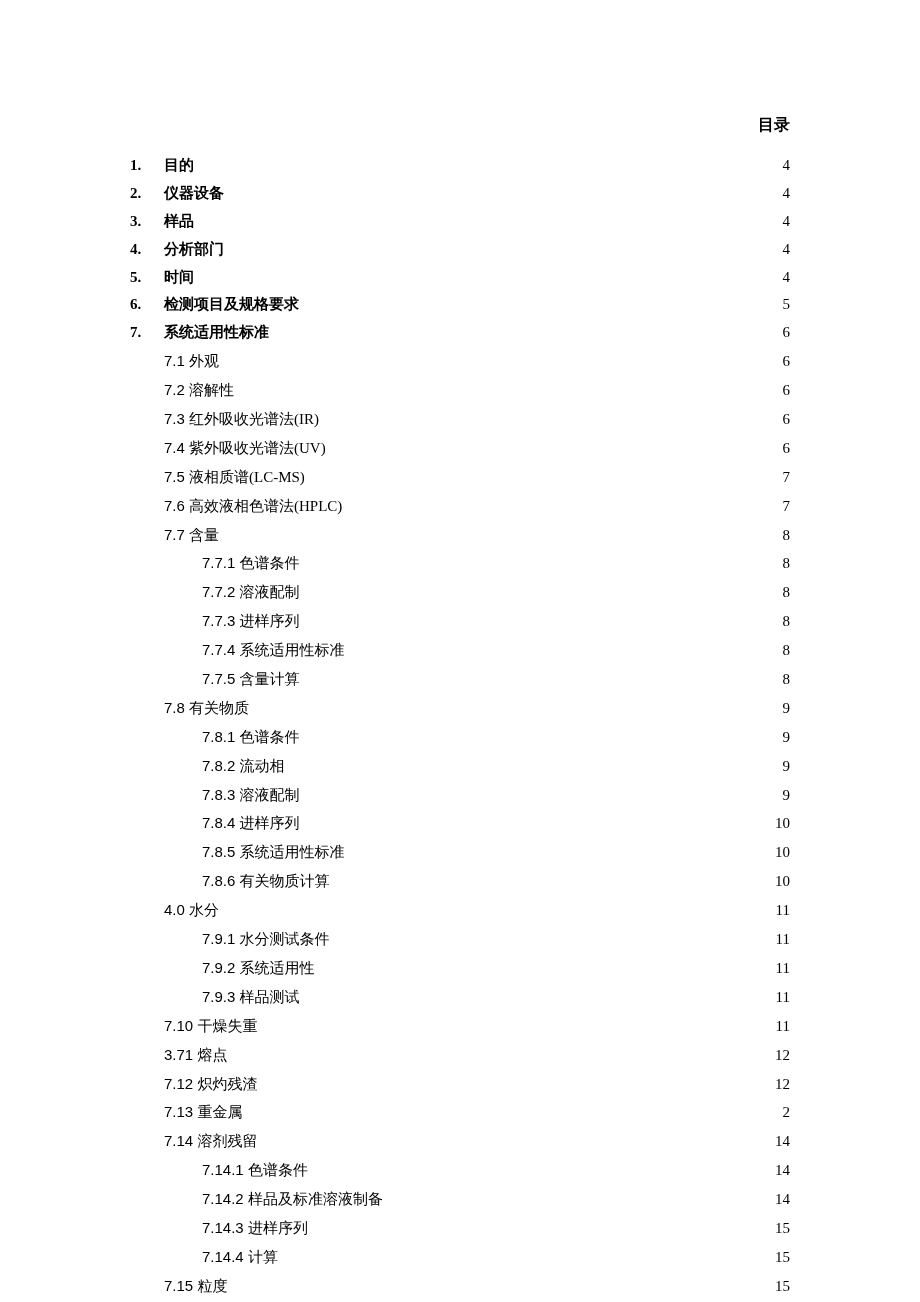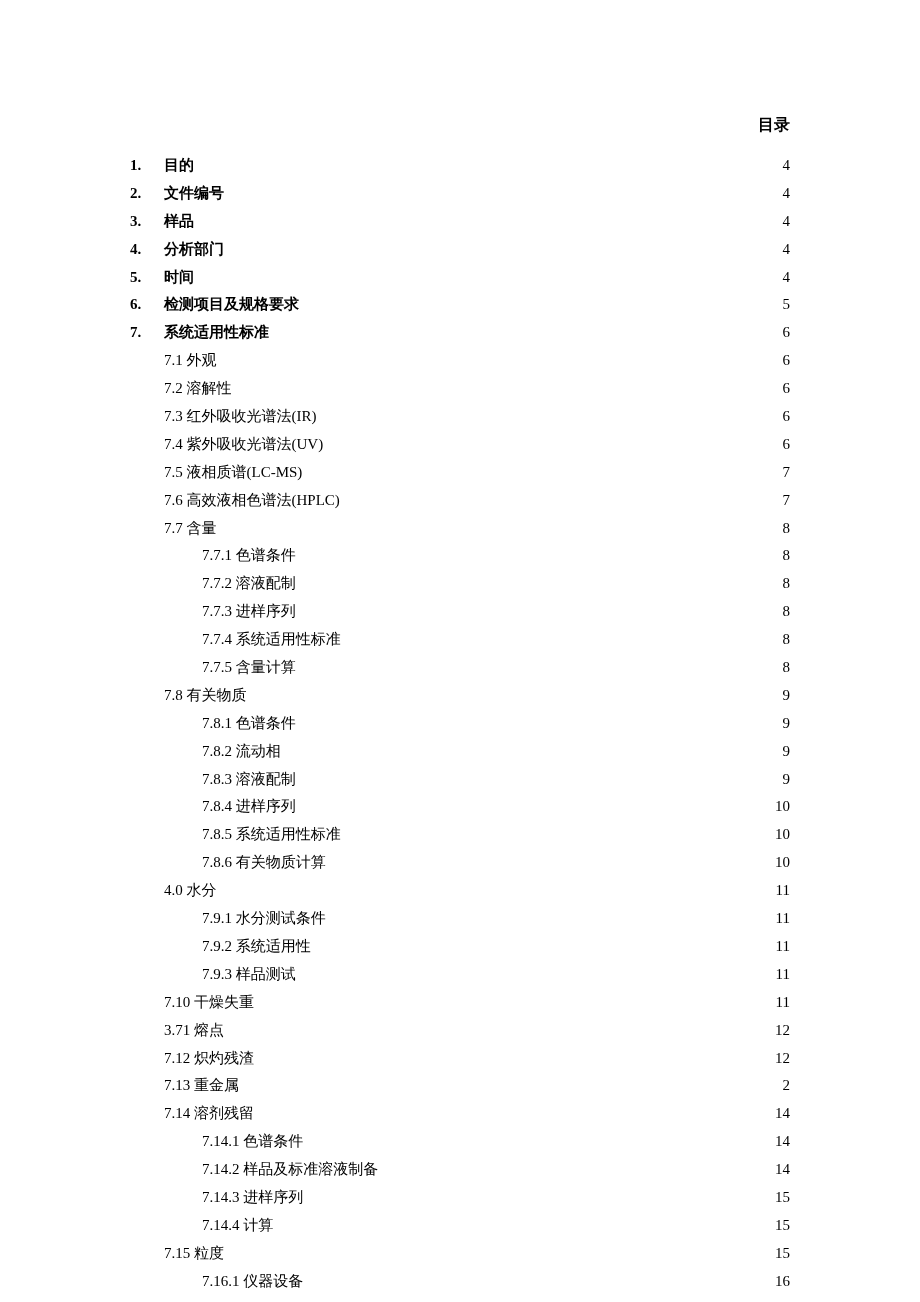--- a/index.html
+++ b/index.html
@@ -50,37 +50,37 @@
       flex-shrink: 0;
       font-family: "Times New Roman", serif;
     }
     .indent-1 {
       padding-left: 0;
     }
     .indent-2 {
       padding-left: 38px;
     }
     .sub-num {
-      font-family: Liberation Serif, serif;
+      font-family: Liberation Sans, sans-serif;
     }
   </style>
 </head>
 <body>
 
 <div class="page">
   <div class="title">目录</div>
   <div class="toc">
       <div class="toc-row">
         <div class="num-col">1.</div>
         <div class="label-col bold">目的</div>
         <div class="page-col">4</div>
       </div>
       <div class="toc-row">
         <div class="num-col">2.</div>
-        <div class="label-col bold">文件编号</div>
+        <div class="label-col bold">仪器设备</div>
         <div class="page-col">4</div>
       </div>
       <div class="toc-row">
         <div class="num-col">3.</div>
         <div class="label-col bold">样品</div>
         <div class="page-col">4</div>
       </div>
       <div class="toc-row">
         <div class="num-col">4.</div>
         <div class="label-col bold">分析部门</div>

